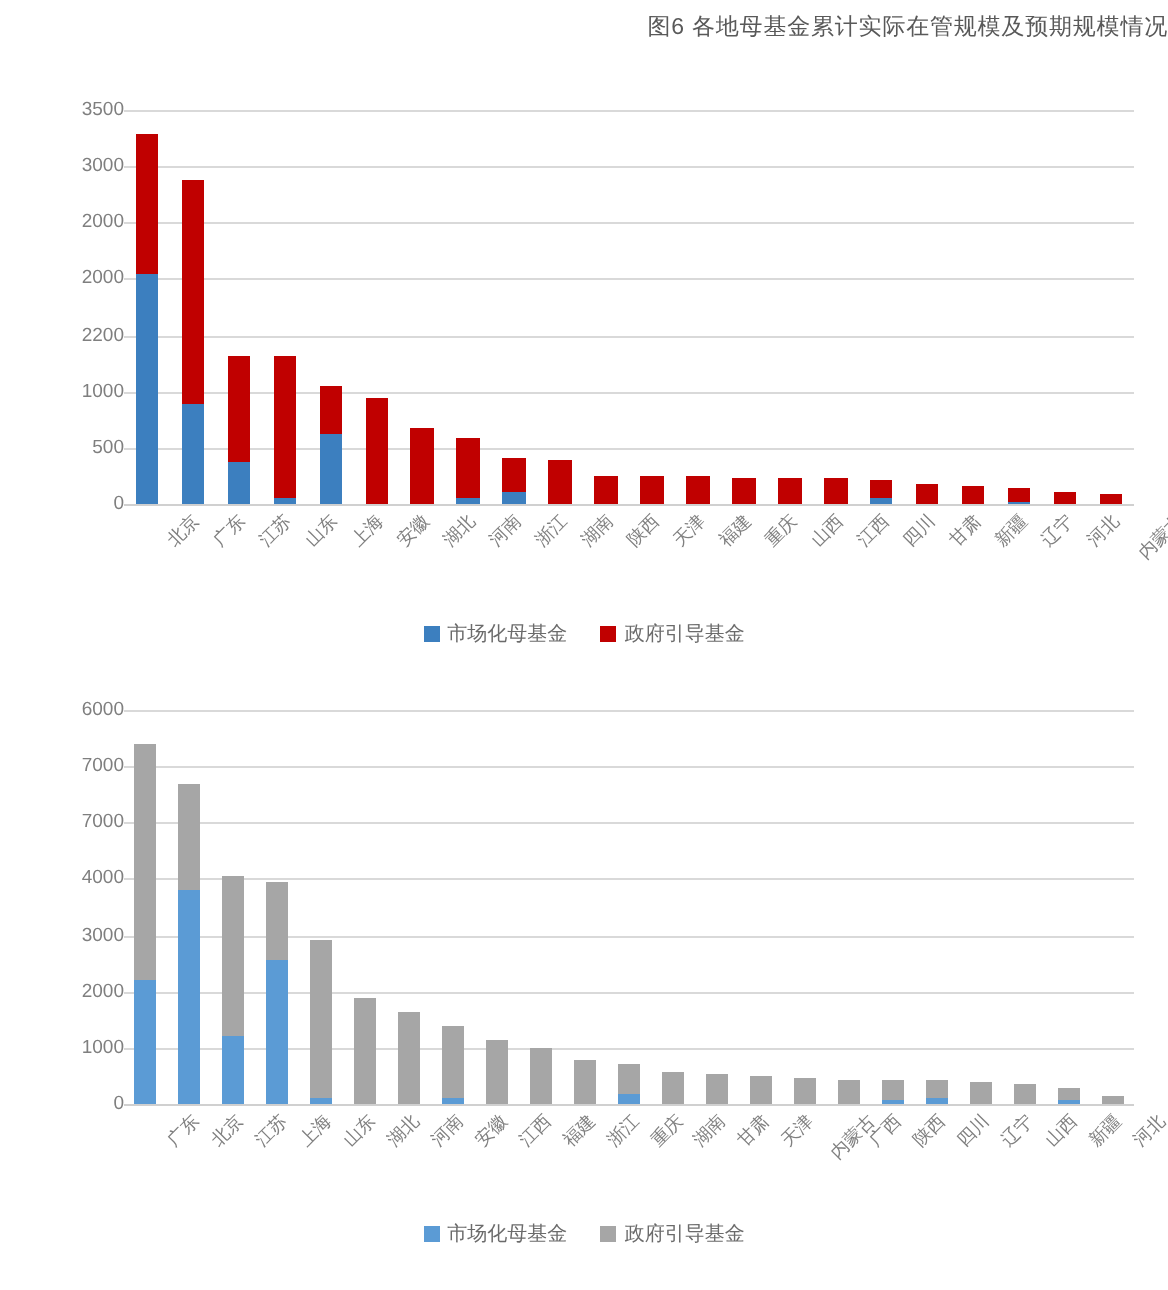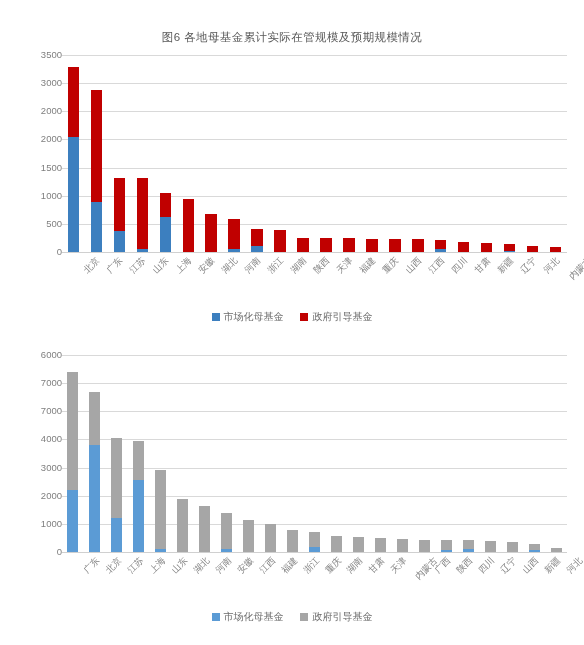--- a/index.html
+++ b/index.html
@@ -10,24 +10,24 @@
     width: 584px;
     height: 645px;
     background: #ffffff;
     font-family: "Liberation Sans", "DejaVu Sans", sans-serif;
     overflow: hidden;
     position: relative;
   }
 
   .figure-title {
     position: absolute;
-    top: 30px;
-    left: 0;
-    width: 584px;
-    text-align: center;
+    top: 6px;
+    left: 0;
+    width: 584px;
+    text-align: right;
     font-size: 11.5px;
     color: #595959;
     letter-spacing: 0.4px;
     white-space: nowrap;
   }
 
   .chart-block {
     position: absolute;
     left: 0;
     width: 584px;
@@ -123,21 +123,21 @@
 <body>
 
 <div class="figure-title">图6 各地母基金累计实际在管规模及预期规模情况</div>
 
 <div class="chart-block" id="chart1-block">
   <div class="plot-wrap">
     <div class="yaxis" id="chart1-yaxis" style="left: 8px; top: 13px; height: 197px;">
         <div class="ytick" style="top: 197px;">0</div>
         <div class="ytick" style="top: 168.857px;">500</div>
         <div class="ytick" style="top: 140.714px;">1000</div>
-        <div class="ytick" style="top: 112.571px;">1500</div>
+        <div class="ytick" style="top: 112.571px;">2200</div>
         <div class="ytick" style="top: 84.4286px;">2000</div>
         <div class="ytick" style="top: 56.2857px;">2000</div>
         <div class="ytick" style="top: 28.1429px;">3000</div>
         <div class="ytick" style="top: 0px;">3500</div>
       </div>
     <div class="plot-area" id="chart1-plot" style="left: 62px; top: 13px; width: 505px; height: 197px;">
         <div class="gridline baseline" style="top: 197px;"></div>
         <div class="gridline" style="top: 168.857px;"></div>
         <div class="gridline" style="top: 140.714px;"></div>
         <div class="gridline" style="top: 112.571px;"></div>

